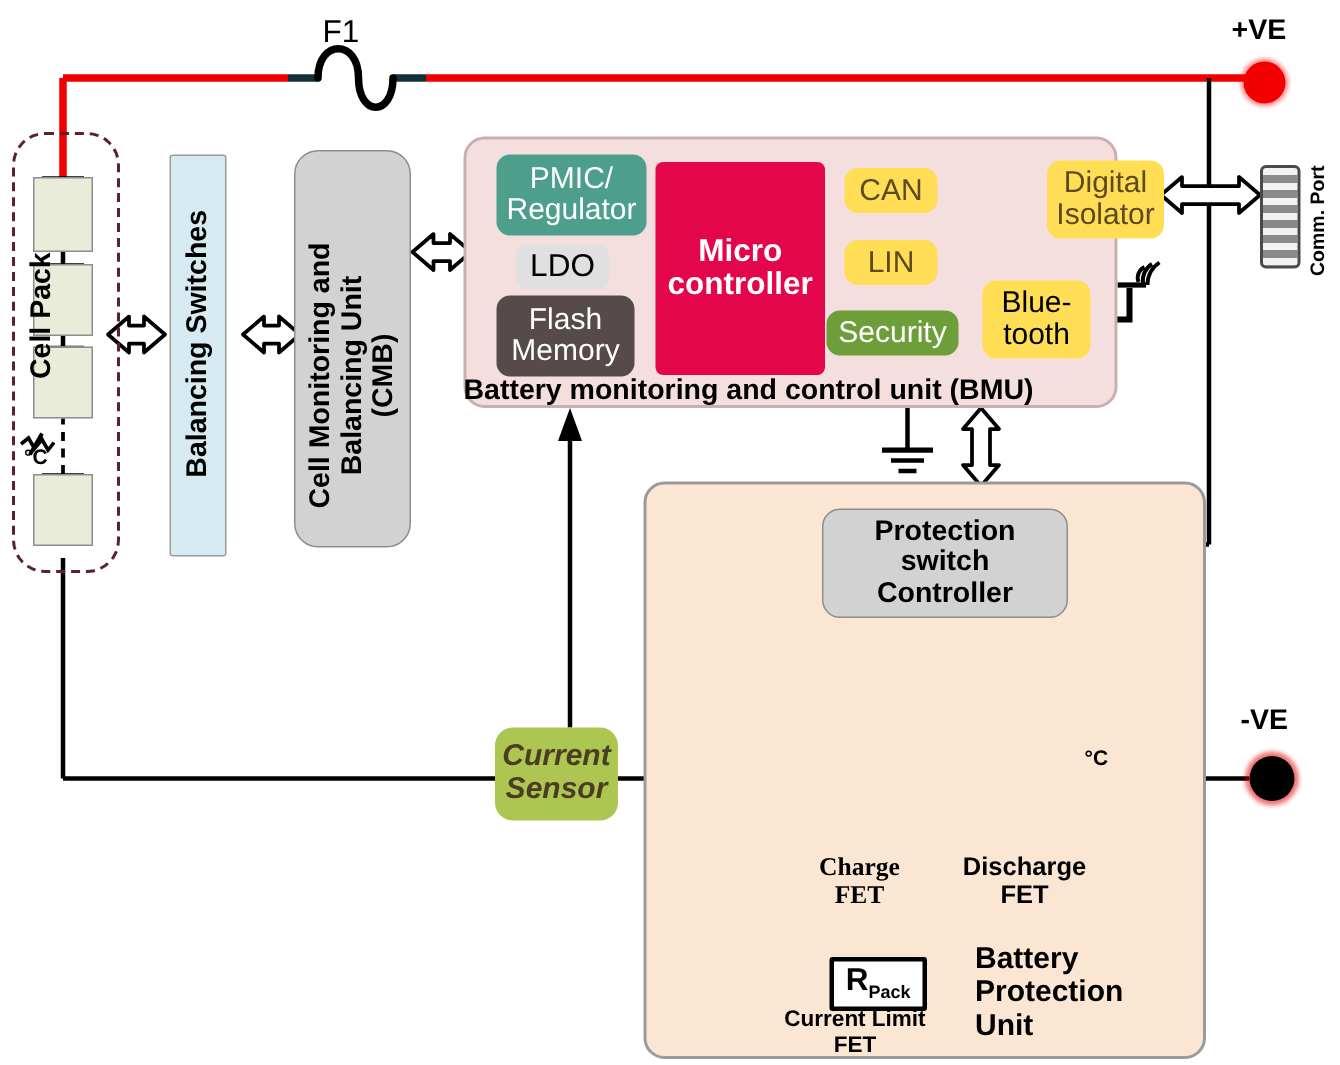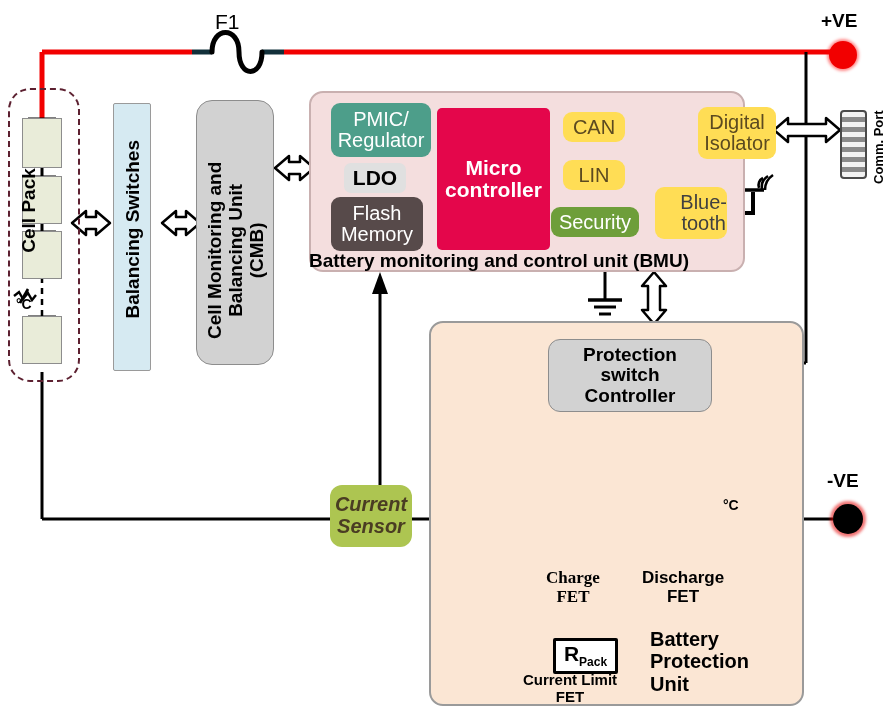--- a/index.html
+++ b/index.html
@@ -49,26 +49,26 @@
   
   .chip{
     position:absolute;
     box-sizing:border-box;
     display:flex;align-items:center;justify-content:center;
     text-align:center;
     border-radius:9px;
     line-height:1.05;
   }
   .chip-pmic{background:#4d9e8a;color:#ffffff;font-size:20px;}
-  .chip-ldo{background:#e0e0e0;color:#000000;font-weight:bold;font-size:21px;border-radius:7px;}
+  .chip-ldo{background:#e0e0e0;color:#000000;font-weight:normal;font-size:21px;border-radius:7px;}
   .chip-flash{background:#574a4a;color:#ffffff;font-size:20px;}
   .chip-micro{background:#e4064b;color:#ffffff;font-weight:bold;font-size:21px;border-radius:5px;}
   .chip-can,.chip-lin{background:#ffdd55;color:#5c4a20;font-size:20px;}
   .chip-security{background:#6e9e3a;color:#ffffff;font-size:20px;}
-  .chip-bt{background:#ffdd55;color:#404040;font-size:20px;justify-content:flex-end;}
+  .chip-bt{background:#ffdd55;color:#000000;font-size:20px;}
   .chip-iso{background:#ffdd55;color:#5c4a20;font-size:20px;}
 
   
   .balsw{
     background:#d6eaf2;border:1.5px solid #9a9a9a;border-radius:2px;
   }
   .cmb{
     background:#d2d2d2;border:1.5px solid #8d8d8d;border-radius:16px;
   }
   .vert-label{

